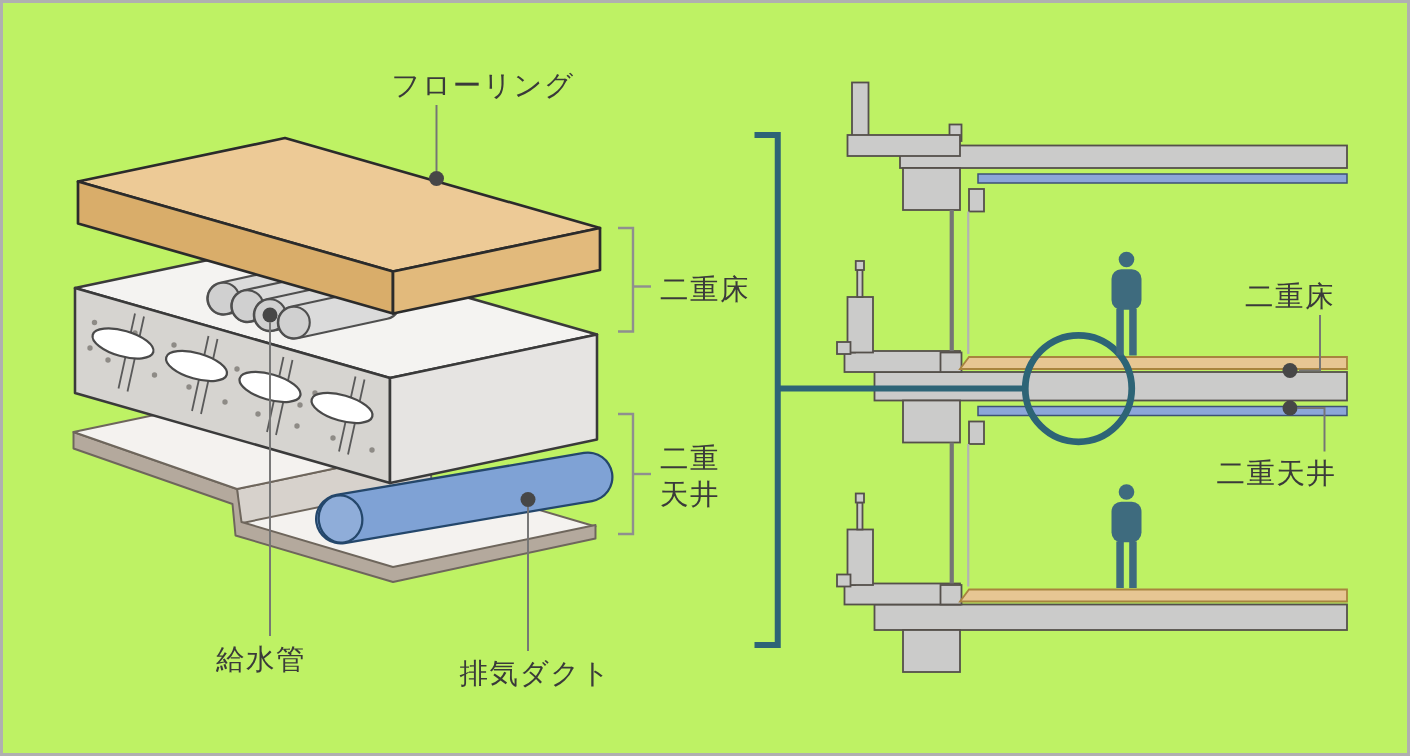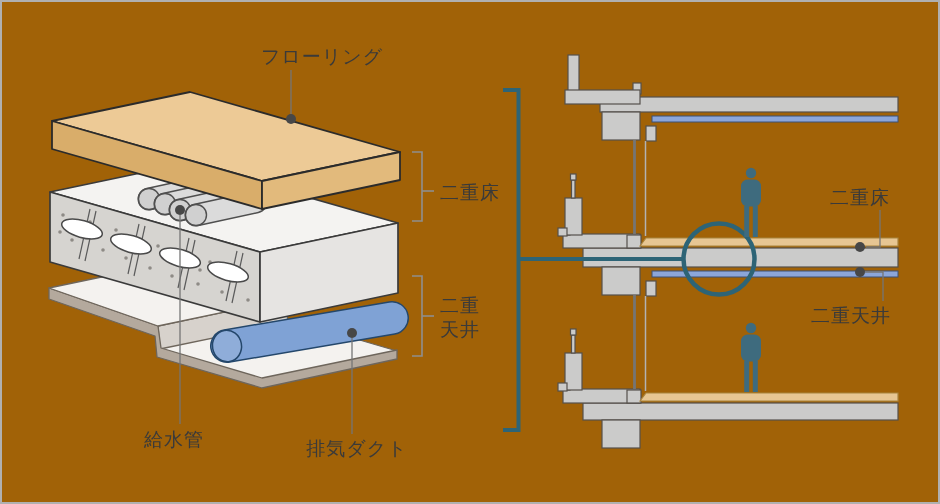--- a/index.html
+++ b/index.html
@@ -1,16 +1,16 @@
 <!DOCTYPE html>
 <html><head>
 <meta charset="utf-8">
 <style>
   html,body{margin:0;padding:0;background:#ffffff;}
-  .canvas{position:relative;width:940px;height:504px;background:#a16207;overflow:hidden;
+  .canvas{position:relative;width:940px;height:504px;background:#bef264;overflow:hidden;
           font-family:"Liberation Serif","DejaVu Serif",serif;}
   svg{position:absolute;left:0;top:0;}
   text{fill:#3a3a3a;font-size:19px;font-family:"Liberation Serif","DejaVu Serif",serif;letter-spacing:1px;}
 </style>
 </head>
 <body>
 
 <div class="canvas">
 <svg width="940" height="504" viewBox="0 0 940 504">
 

